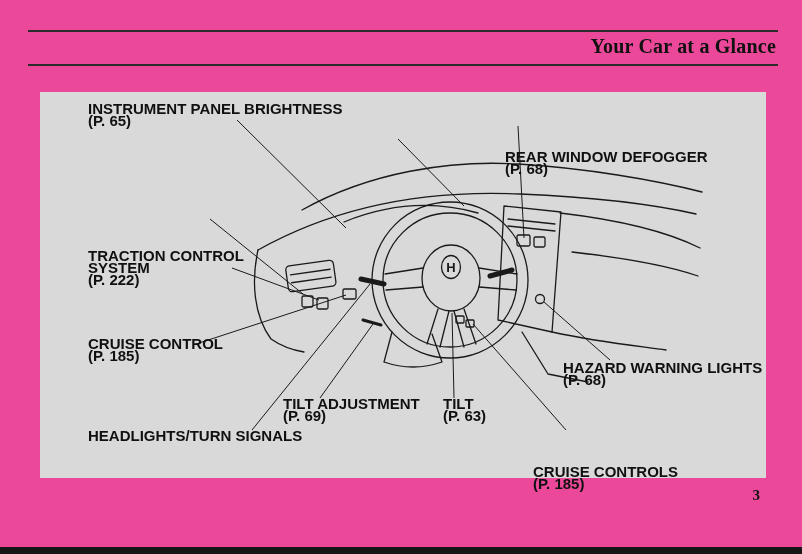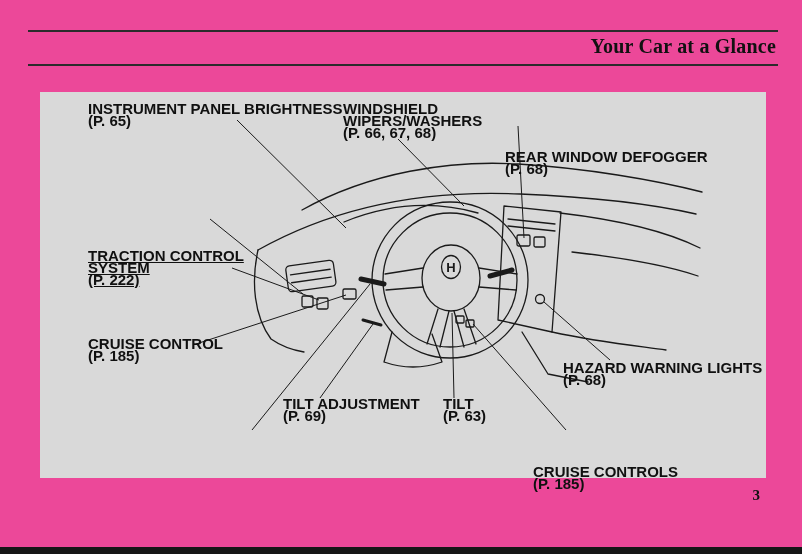--- a/index.html
+++ b/index.html
@@ -15,21 +15,21 @@
   .panel svg { position:absolute; left:0; top:0; }
 
   .callout { position:absolute; color:#101010; font-weight:bold; font-size:15px; line-height:12px; }
   .co-title { display:block; white-space:pre-line; }
   .co-page { display:block; }
 
   .co1  { left:48px;  top:11px; }
   .co2  { left:303px; top:11px; }
   .co3  { left:465px; top:11px;margin-top:48px; }
   .co4  { left:48px;  top:115px; }
-  .co5  { left:48px;  top:158px;text-decoration:underline; }
+  .co5  { left:48px;  top:158px; }
   .co6  { left:48px;  top:246px; }
   .co7  { left:48px;  top:338px; }
   .co8  { left:243px; top:306px; }
   .co9  { left:403px; top:306px; }
   .co10 { left:523px; top:270px; }
   .co11 { left:493px; top:338px;margin-top:36px; }
 
   .page-number { position:absolute; right:42px; top:487px;
                  font-family:"Liberation Serif", serif; font-weight:bold; font-size:15px; color:#111; }
   .footer-bar { position:absolute; left:0; bottom:0; width:100%; height:7px; background:#161616; }
@@ -112,39 +112,35 @@
         <line x1="414" y1="306" x2="412" y2="221"></line>
         <line x1="570" y1="268" x2="504" y2="210"></line>
         <line x1="526" y1="338" x2="433" y2="232"></line>
       </g>
     </svg>
 
     <div class="callout co1">
       <span class="co-title">INSTRUMENT PANEL BRIGHTNESS</span>
       <span class="co-page">(P. 65)</span>
     </div>
-    <div class="callout co2">
-      <span class="co-title">WINDSHIELD
-WIPERS/WASHERS</span>
-      <span class="co-page">(P. 66, 67, 68)</span>
-    </div>
     <div class="callout co3">
       <span class="co-title">REAR WINDOW DEFOGGER</span>
       <span class="co-page">(P. 68)</span>
     </div>
     <div class="callout co5">
       <span class="co-title">TRACTION CONTROL
 SYSTEM</span>
       <span class="co-page">(P. 222)</span>
     </div>
     <div class="callout co6">
       <span class="co-title">CRUISE CONTROL</span>
       <span class="co-page">(P. 185)</span>
     </div>
     <div class="callout co7">
+      <span class="co-title">HEADLIGHTS/TURN SIGNALS</span>
     </div>
     <div class="callout co8">
       <span class="co-title">TILT ADJUSTMENT</span>
       <span class="co-page">(P. 69)</span>
     </div>
     <div class="callout co9">
       <span class="co-title">TILT</span>
       <span class="co-page">(P. 63)</span>
     </div>
     <div class="callout co10">

